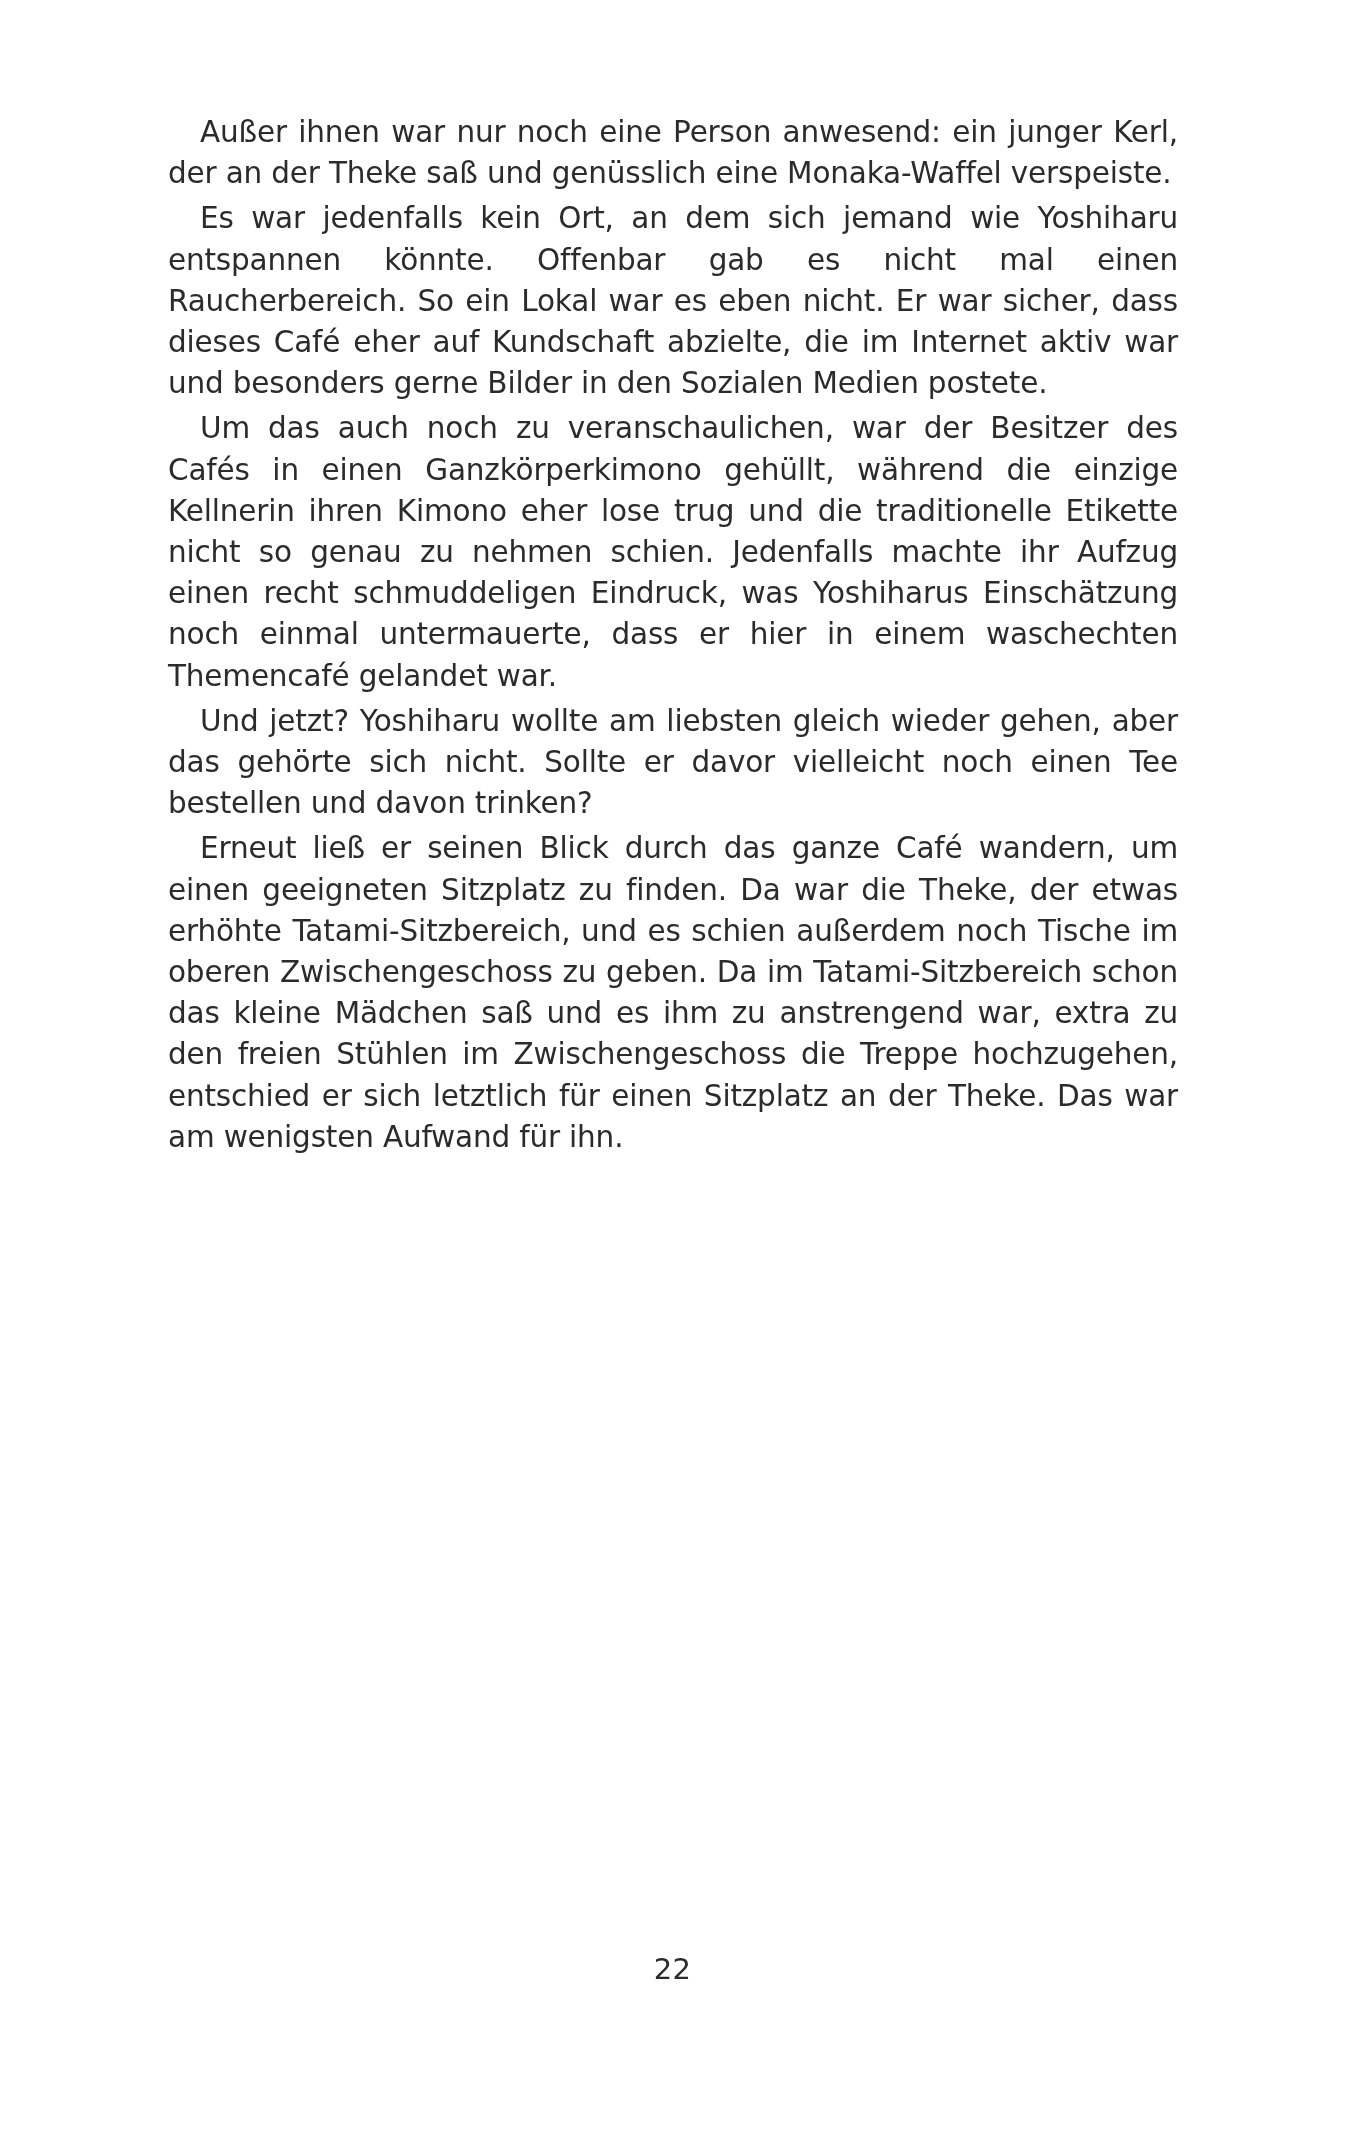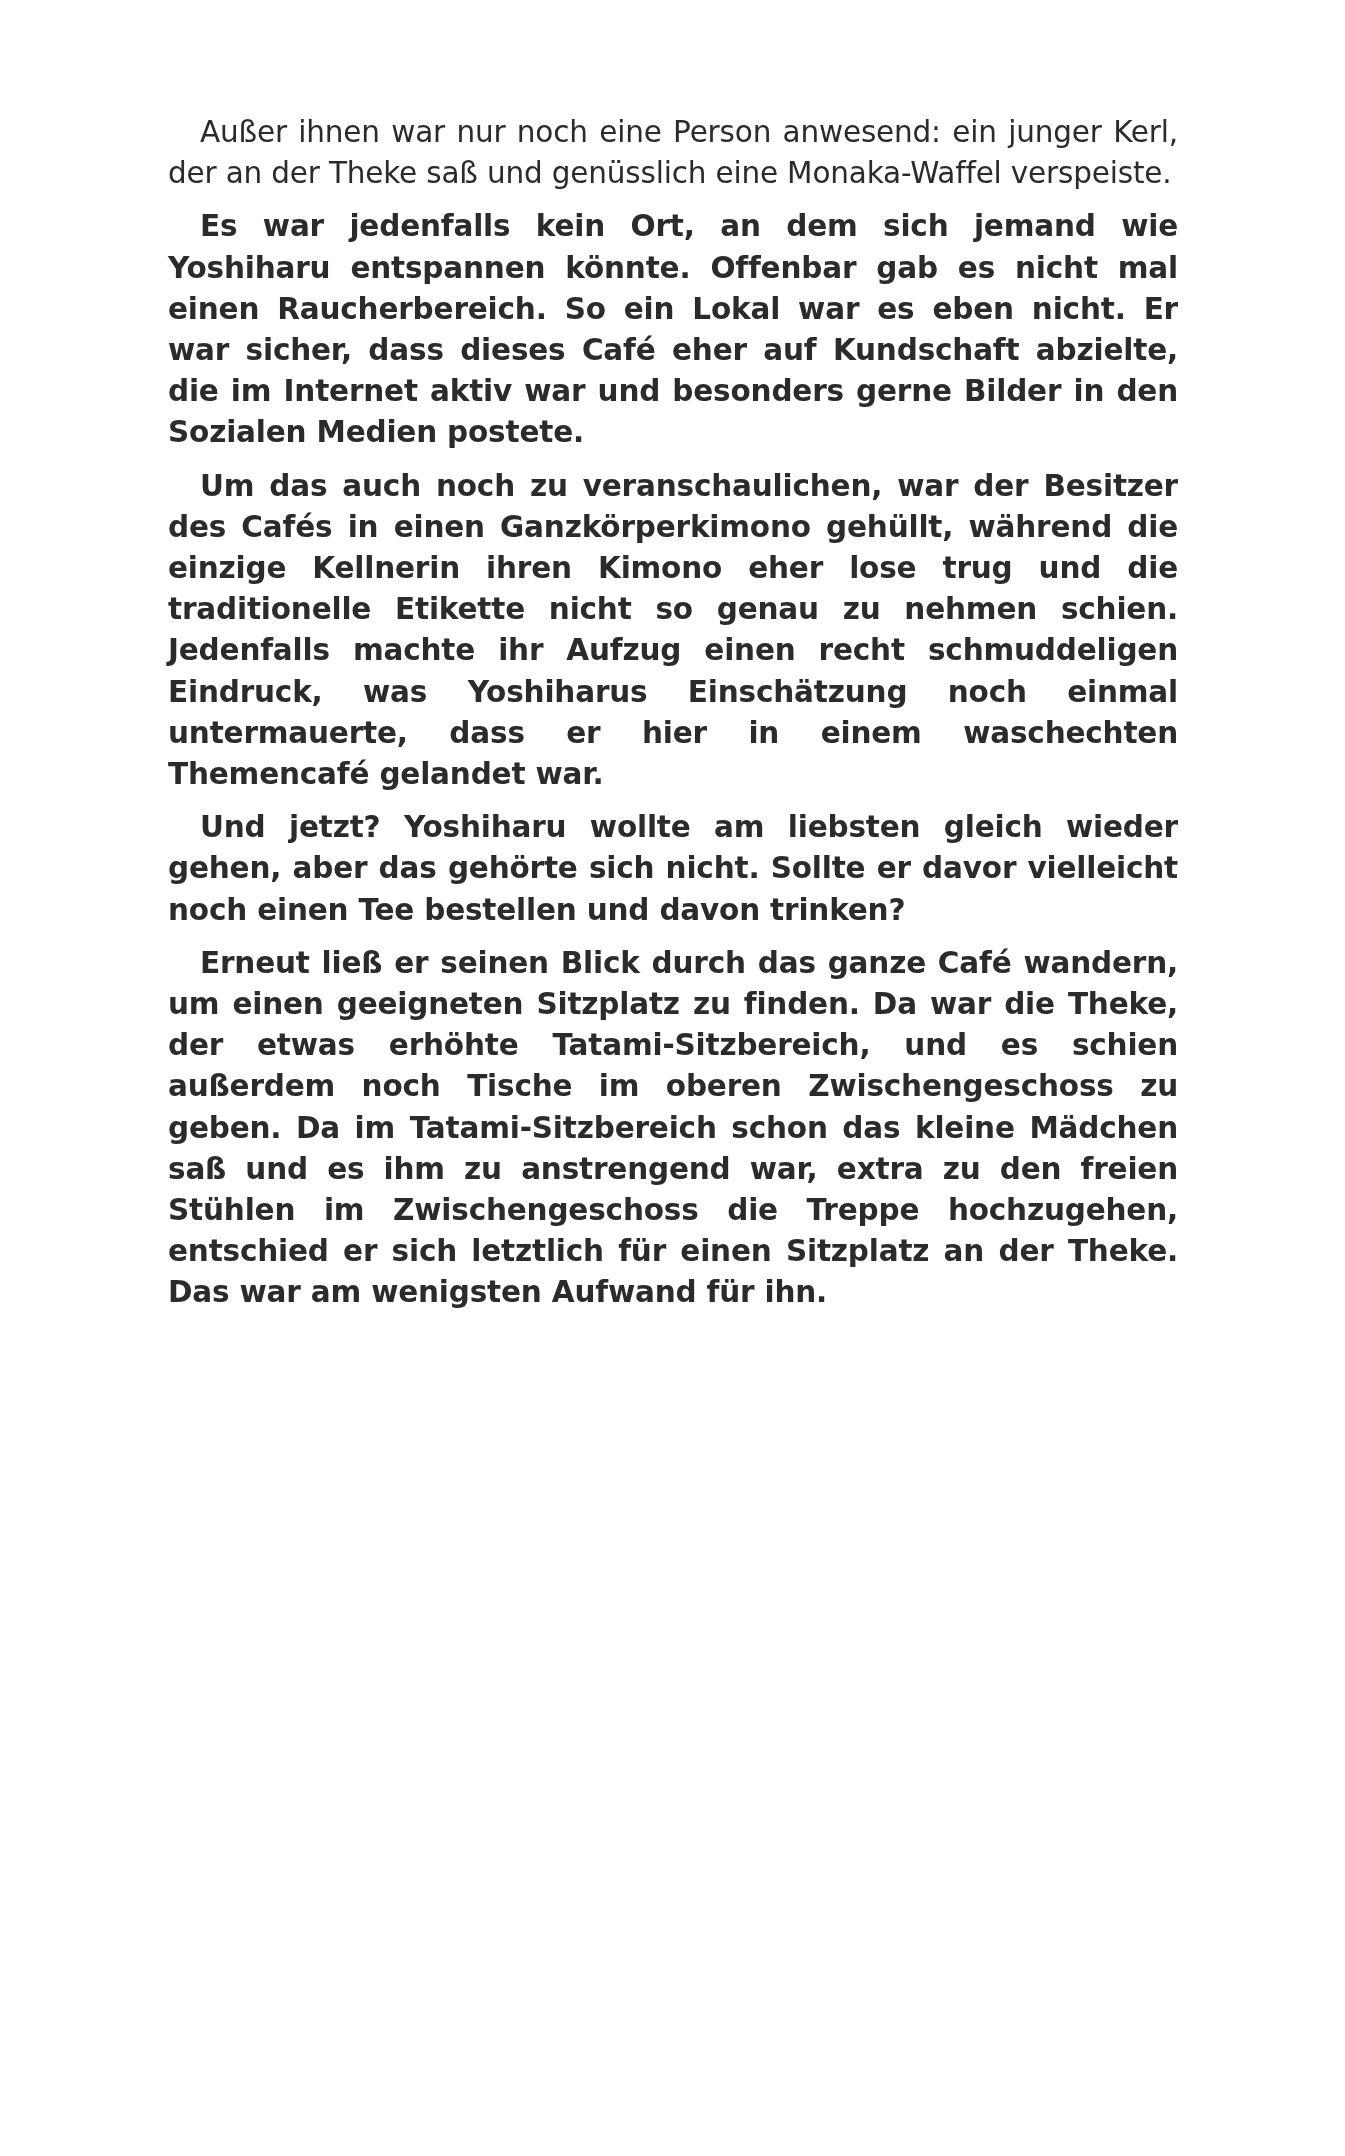--- a/index.html
+++ b/index.html
@@ -35,22 +35,21 @@
     font-size: 29.5px;
     line-height: 41.2px;
     letter-spacing: -0.18px;
     color: #2b2a2c;
     text-indent: 32px;
     word-spacing: 0px;
     hyphens: manual;
   }
   
   .para + .para {
-    margin-top: 12px;
-    font-weight: bold;
+    margin-top: 4px;
   }
   .folio {
     position: absolute;
     left: 0;
     right: 0;
     top: 1952px;
     text-align: center;
     font-size: 29px;
     line-height: 34px;
     color: #2b2a2c;
@@ -63,14 +62,15 @@
 <div class="page">
 
   <div class="text-block">
     <p class="para">Außer ihnen war nur noch eine Person anwesend: ein junger Kerl, der an der Theke saß und genüsslich eine Monaka-Waffel verspeiste.</p>
     <p class="para">Es war jedenfalls kein Ort, an dem sich jemand wie Yoshiharu entspannen könnte. Offenbar gab es nicht mal einen Raucherbereich. So ein Lokal war es eben nicht. Er war sicher, dass dieses Café eher auf Kundschaft abzielte, die im Internet aktiv war und besonders gerne Bilder in den Sozialen Medien postete.</p>
     <p class="para">Um das auch noch zu veranschaulichen, war der Besitzer des Cafés in einen Ganzkörperkimono gehüllt, während die einzige Kellnerin ihren Kimono eher lose trug und die traditionelle Etikette nicht so genau zu nehmen schien. Jedenfalls machte ihr Aufzug einen recht schmuddeligen Eindruck, was Yoshiharus Einschätzung noch einmal untermauerte, dass er hier in einem waschechten Themencafé gelandet war.</p>
     <p class="para">Und jetzt? Yoshiharu wollte am liebsten gleich wieder gehen, aber das gehörte sich nicht. Sollte er davor vielleicht noch einen Tee bestellen und davon trinken?</p>
     <p class="para">Erneut ließ er seinen Blick durch das ganze Café wandern, um einen geeigneten Sitzplatz zu finden. Da war die Theke, der etwas erhöhte Tatami-Sitzbereich, und es schien außerdem noch Tische im oberen Zwischengeschoss zu geben. Da im Tatami-Sitzbereich schon das kleine Mädchen saß und es ihm zu anstrengend war, extra zu den freien Stühlen im Zwischengeschoss die Treppe hochzugehen, entschied er sich letztlich für einen Sitzplatz an der Theke. Das war am wenigsten Aufwand für ihn.</p>
   </div>
 
+  <div class="folio">22</div>
 
 </div>
 
 </body></html>

